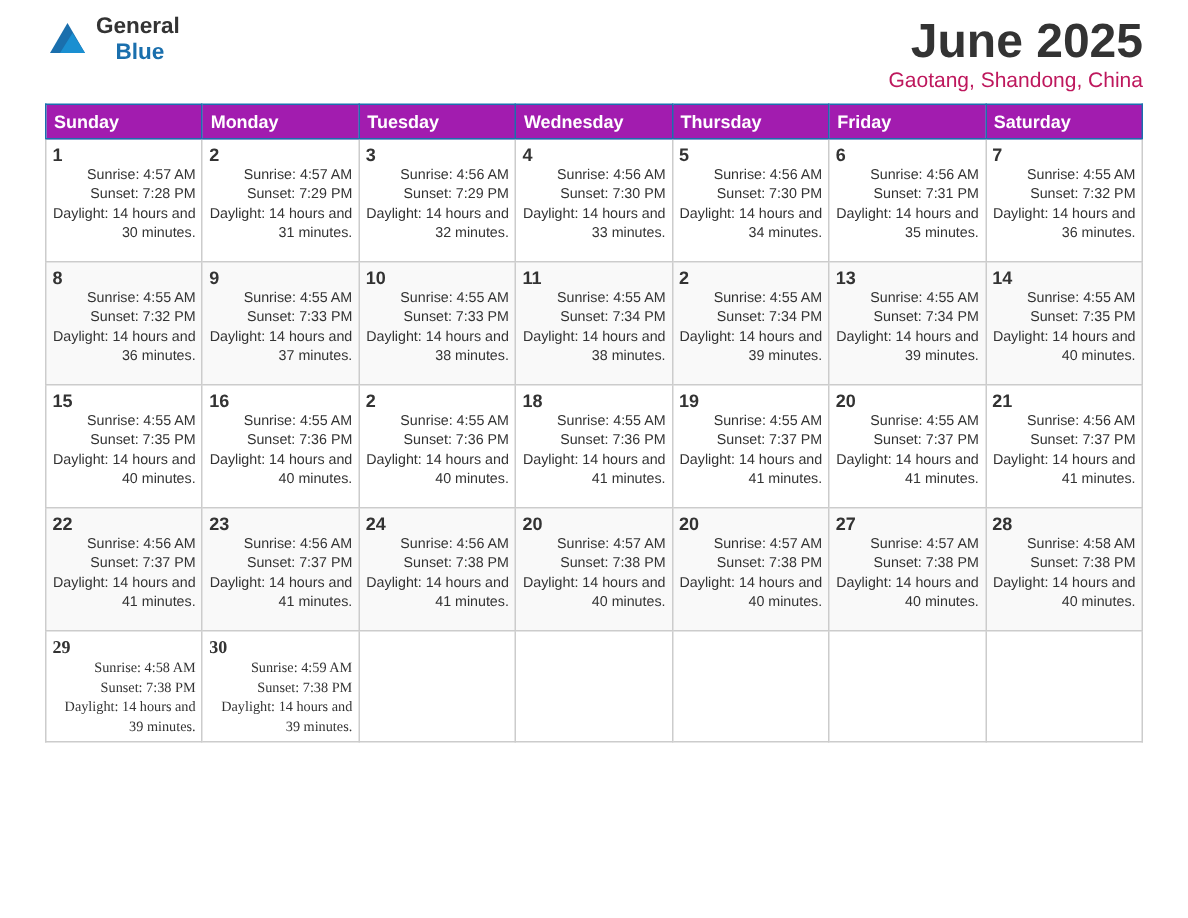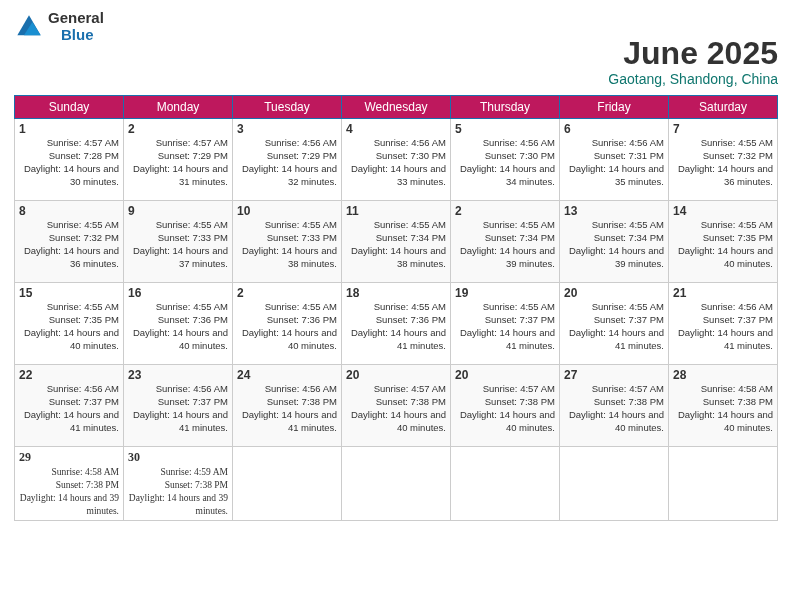--- a/index.html
+++ b/index.html
@@ -7,21 +7,21 @@
       width: 792px;
       height: 612px;
       background: #fff;
       font-family: Arial, sans-serif;
       font-size: 11px;
       color: #333;
     }
     .page {
       width: 792px;
       height: 481px;
-      padding: 10px 14px;
+      padding: 10px 30px;
       display: flex;
       flex-direction: column;
     }
     .header {
       display: flex;
       justify-content: space-between;
       align-items: flex-start;
       margin-bottom: 8px;
     }
     .logo {
@@ -50,40 +50,39 @@
       height: 30px;
     }
     .title-block {
       text-align: right;
     }
     .month-title {
       font-size: 32px;
       font-weight: bold;
       color: #333;
       line-height: 1.1;
-      margin-top: 26px;
     }
     .location {
       font-size: 14px;
-      color: #0f766e;
+      color: #be185d;
     }
     .calendar {
       flex: 1;
       border: 1px solid #ccc;
       border-collapse: collapse;
       width: 100%;
       table-layout: fixed;
     }
     .calendar th {
-      background: #be185d;
+      background: #a21caf;
       color: #fff;
-      text-align: center;
+      text-align: left;
       padding: 4px 5px;
       font-size: 12px;
-      font-weight: normal;
+      font-weight: bold;
       border: 1px solid #1a6fad;
     }
     .calendar td {
       vertical-align: top;
       border: 1px solid #ccc;
       padding: 3px 4px;
       font-size: 9.5px;
       color: #333;
       background: #fff;
       height: 82px;

